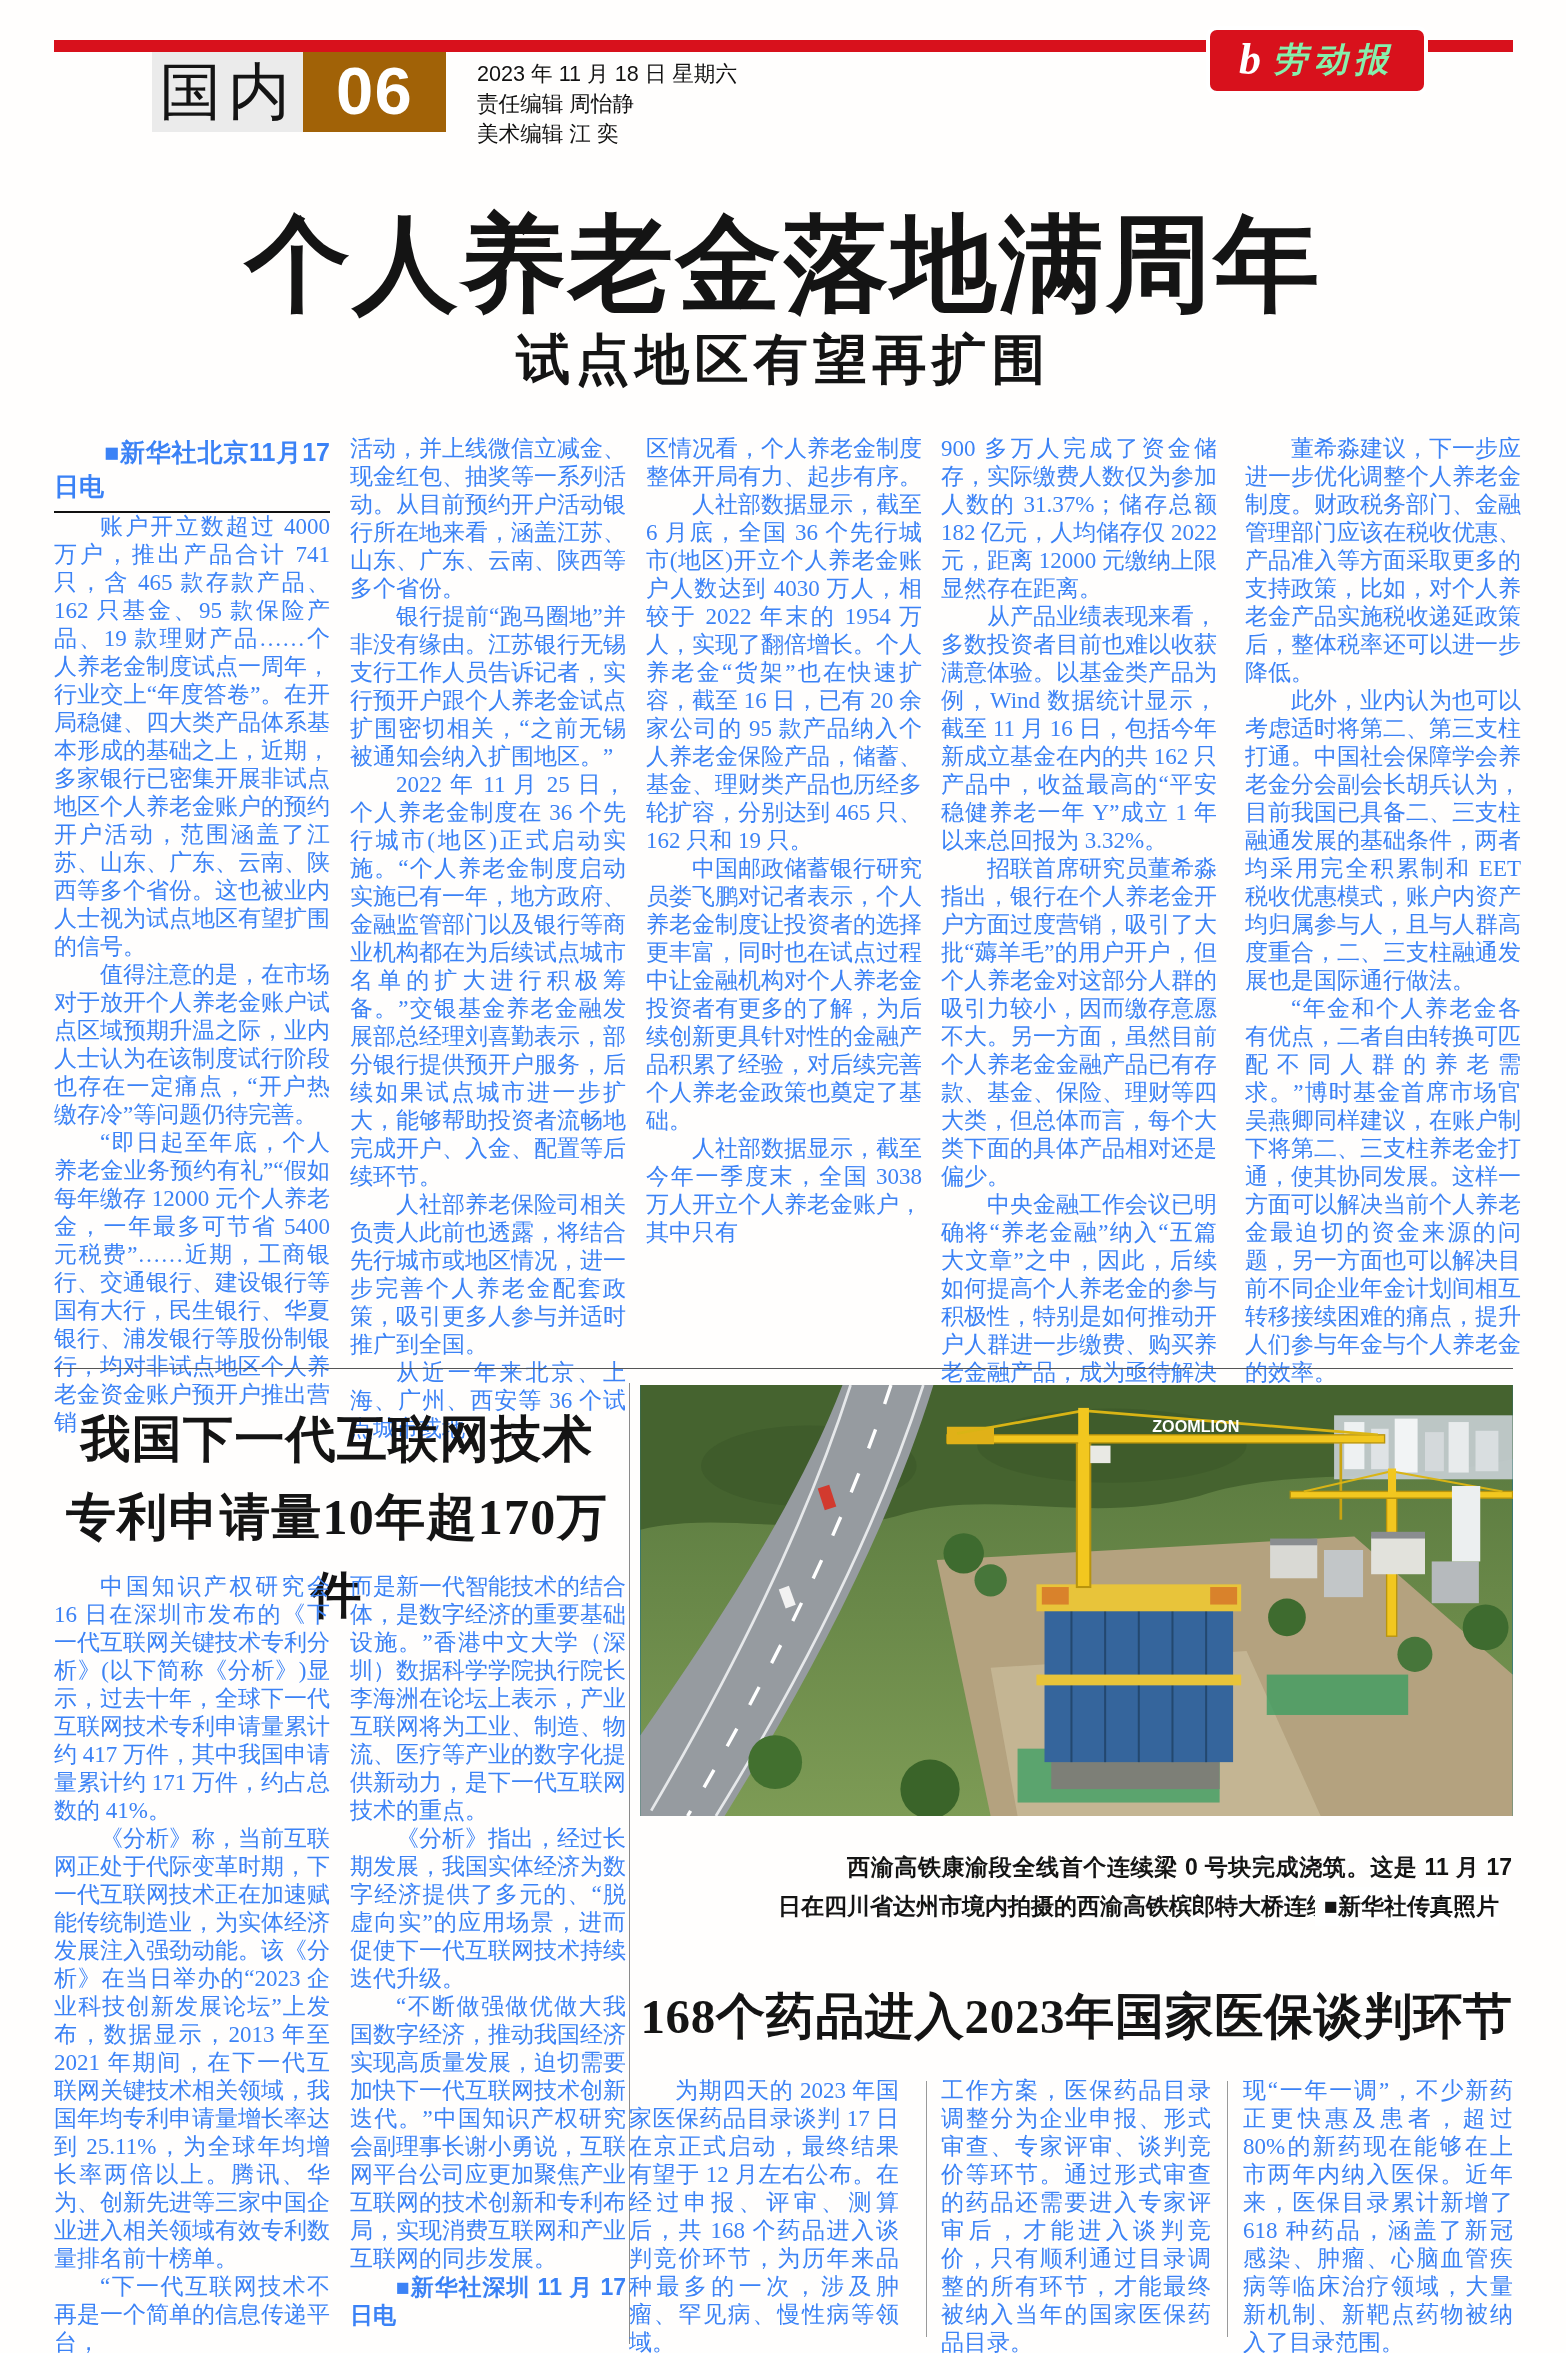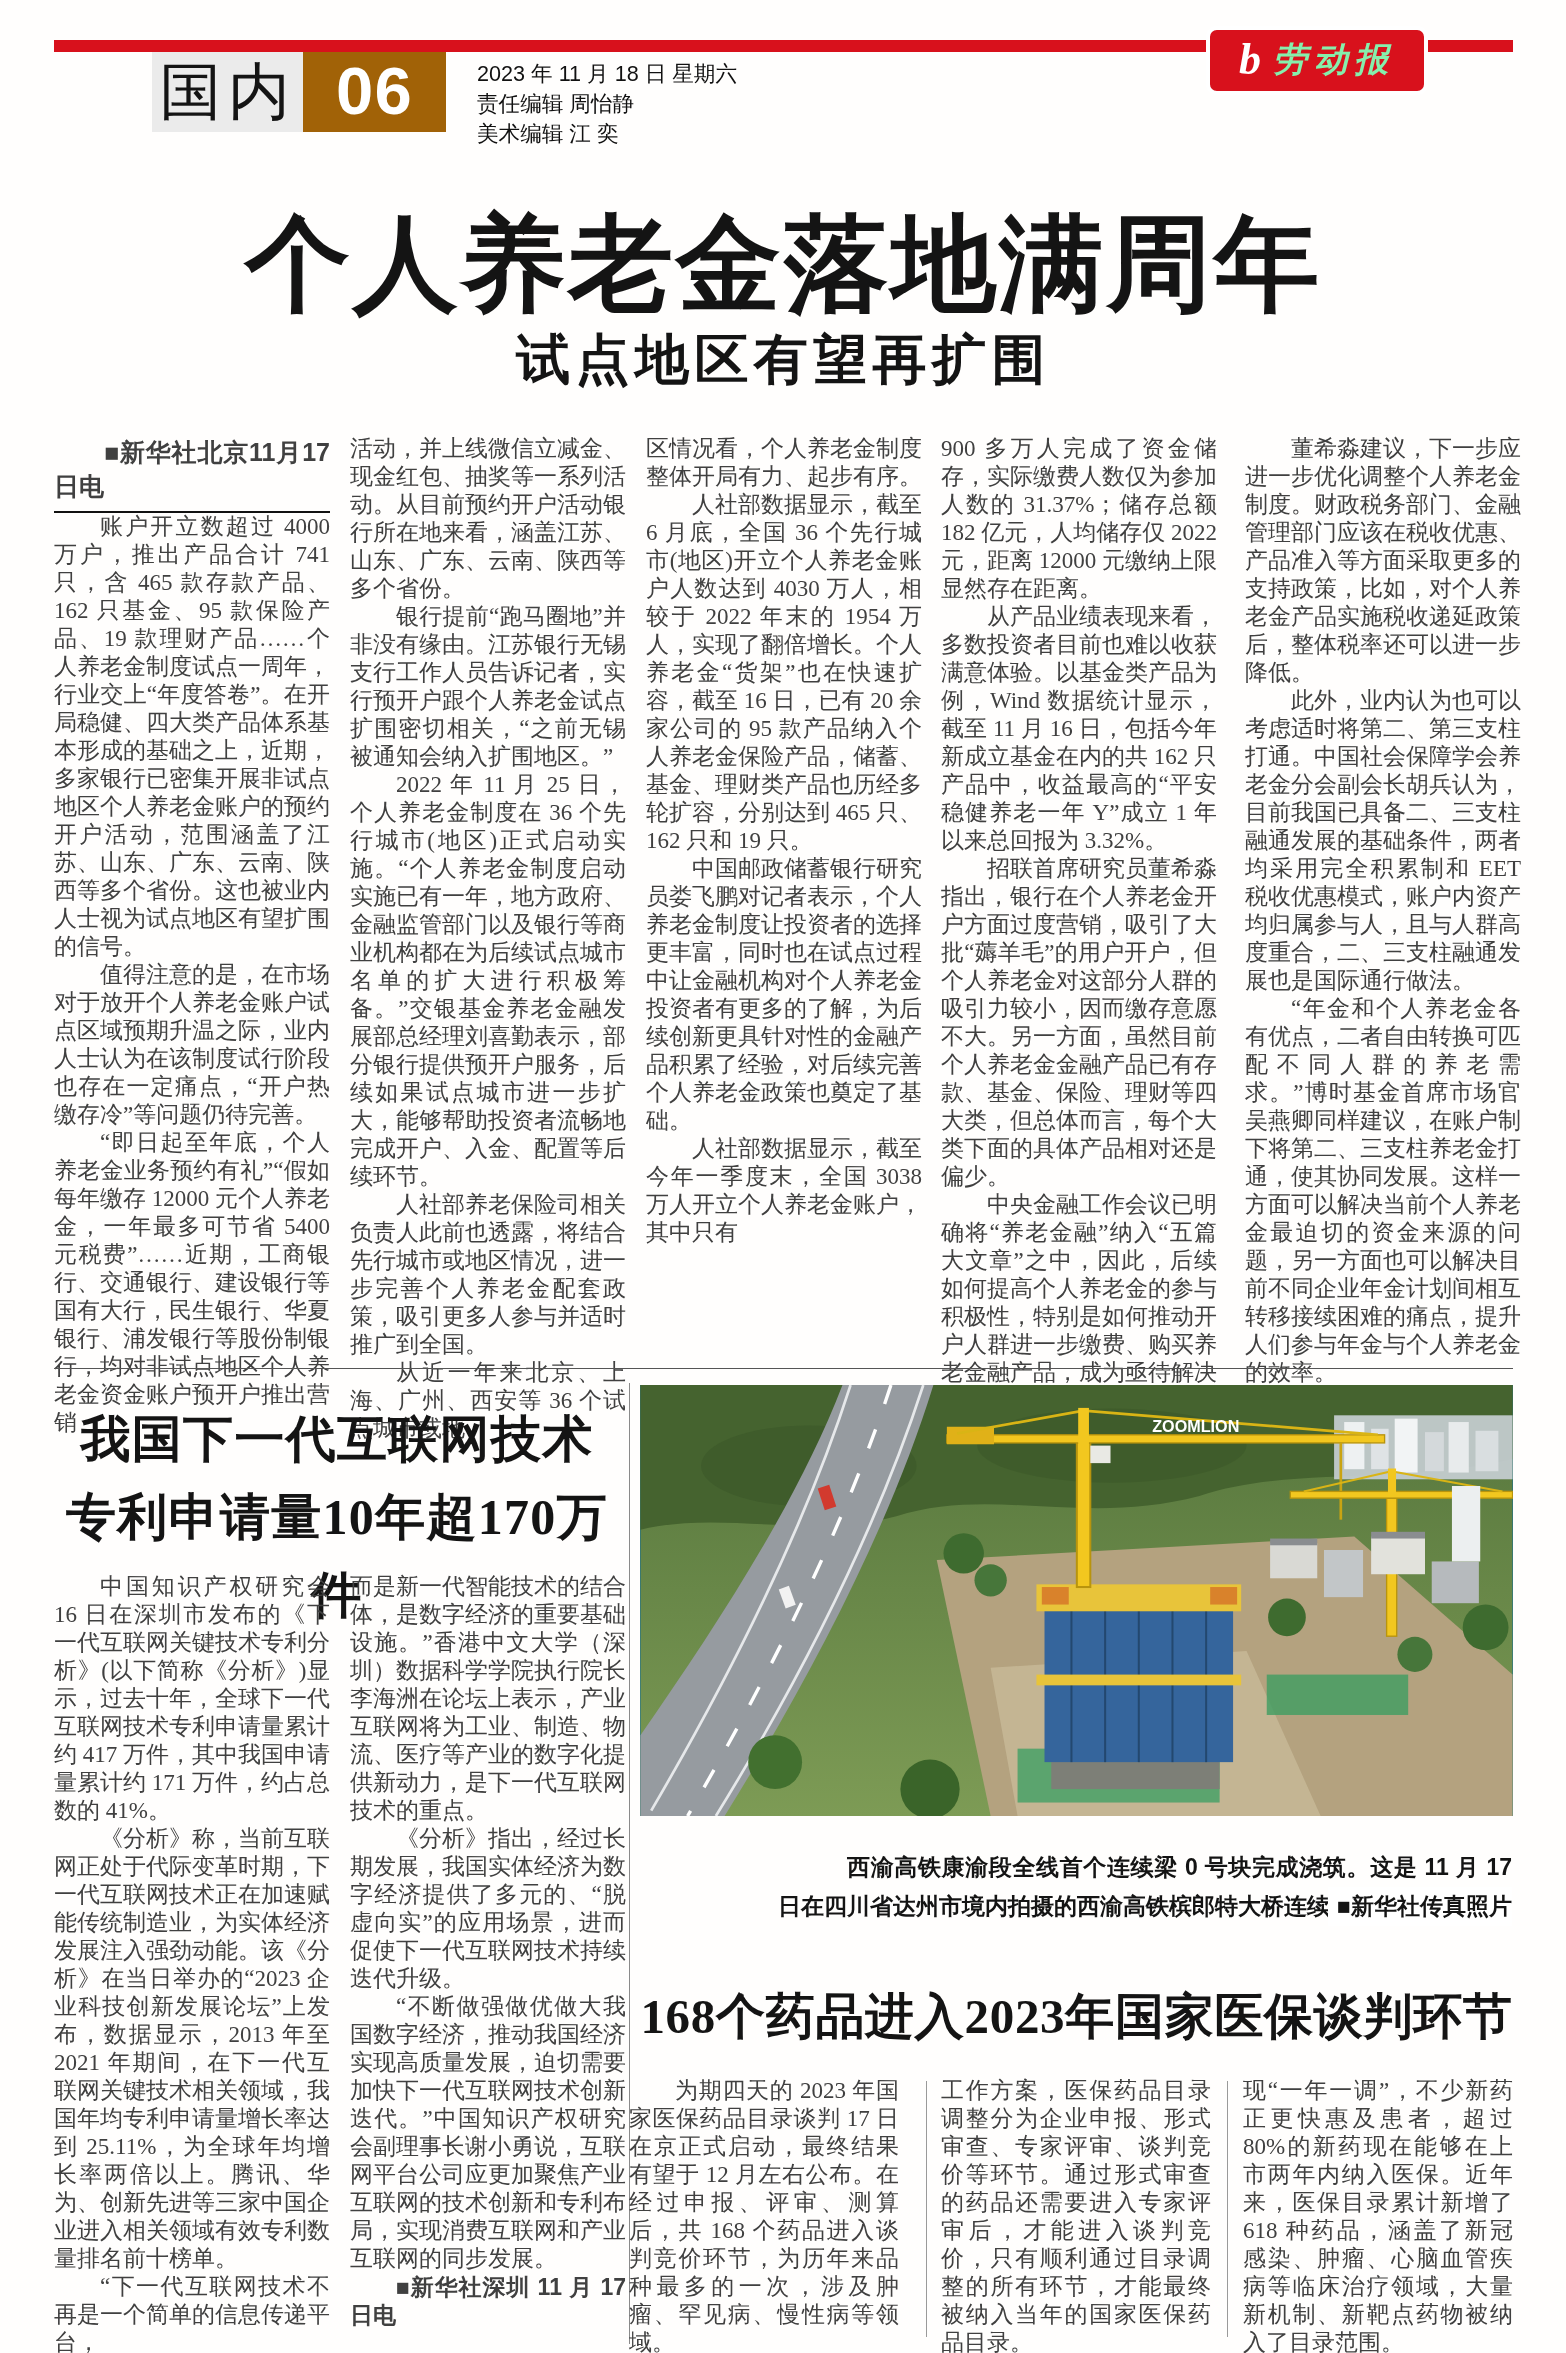--- a/index.html
+++ b/index.html
@@ -23,21 +23,21 @@
         font-size:34px;letter-spacing:6.7px;}
 
   
   .headline{position:absolute;left:0;top:199px;width:1567px;text-align:center;
         font-size:105px;line-height:131px;font-weight:900;letter-spacing:2.7px;}
   .subheadline{position:absolute;left:0;top:327px;width:1567px;text-align:center;
         font-size:54px;line-height:67px;font-weight:700;letter-spacing:5.4px;}
 
   
   .col{position:absolute;width:276px;font-size:23px;line-height:28px;text-align:justify;
-       text-justify:inter-ideograph;color:#404040;}
+       text-justify:inter-ideograph;color:#3b82f6;}
   .col p{margin:0;text-indent:2em;}
   .col p.cont{text-indent:0;}
   .col p.signoff{font-family:"Liberation Sans",sans-serif;font-weight:700;}
   .dateline{font-family:"Liberation Sans",sans-serif;font-weight:700;font-size:25px;line-height:34px;
        border-bottom:2.7px solid #111;padding-bottom:8px;margin-bottom:21.6px;text-indent:0;}
 
   .mc{top:435px;height:911px;}
   .mc1{left:54px;}  .mc2{left:350px;} .mc3{left:646px;} .mc4{left:941px;} .mc5{left:1245px;}
 
   
@@ -50,21 +50,21 @@
   .left-headline{position:absolute;left:47px;top:1400px;width:580px;text-align:center;
         font-size:50px;line-height:78px;font-weight:900;letter-spacing:1.3px;}
   .lc{top:1573px;height:772px;}
   .lc1{left:54px;} .lc2{left:350px;}
 
   
   .photo{position:absolute;left:640px;top:1385px;width:873px;height:431px;overflow:hidden;background:#0369a1;}
   .caption{position:absolute;left:778px;top:1848px;width:734px;height:82px;
         font-family:"Liberation Sans",sans-serif;font-weight:700;font-size:23px;line-height:39px;}
   .caption p{margin:0;text-indent:3em;text-align:justify;}
-  .caption .credit{position:absolute;right:0;top:39px;background:#fff;padding-left:9.4px;}
+  .caption .credit{position:absolute;right:13px;top:39px;background:#fff;padding-left:9.4px;}
 
   
   .bottom-headline{position:absolute;left:640px;top:1980px;width:873px;text-align:center;
         font-size:49px;line-height:74px;font-weight:900;letter-spacing:0.7px;}
   .bc{top:2077px;height:264px;width:270px;}
   .bc1{left:629px;} .bc2{left:941px;} .bc3{left:1243px;}
 </style>
 </head>
 <body>
 

